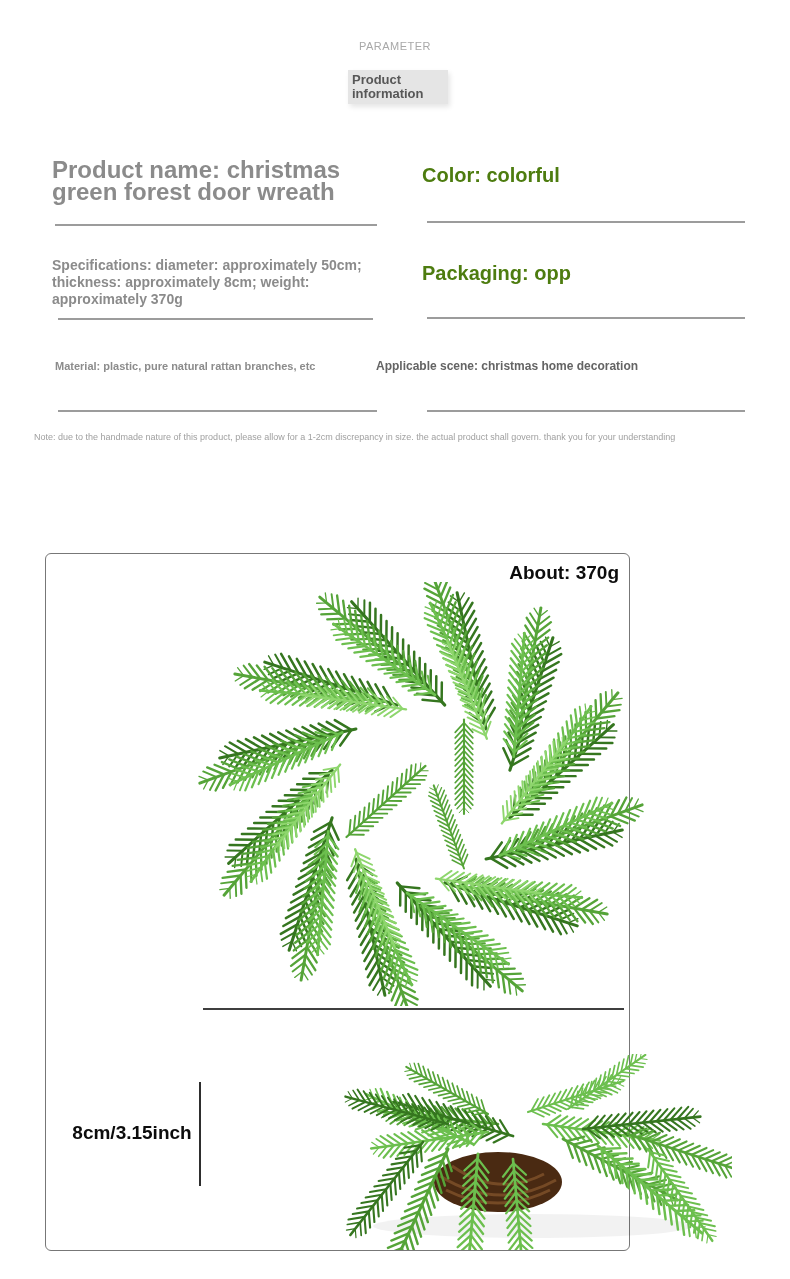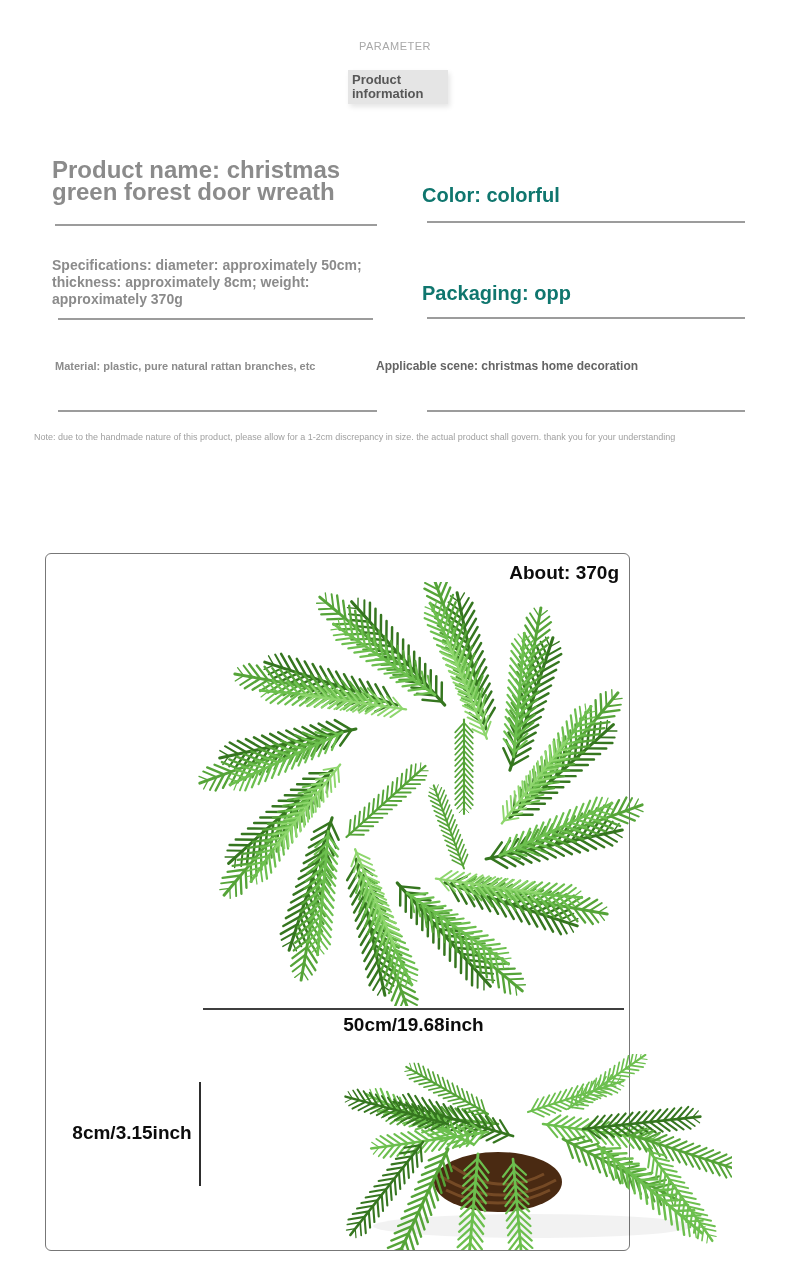--- a/index.html
+++ b/index.html
@@ -8,21 +8,21 @@
   .abs{position:absolute;}
 
   
   .eyebrow{top:40px;left:0;width:100%;text-align:center;font-size:11px;
            letter-spacing:.5px;color:#a8a8a8;}
   .info-card{left:348px;top:70px;width:92px;background:#e5e5e5;padding:3px 4px;
              box-shadow:2px 3px 5px rgba(0,0,0,.10);}
   .info-card .t{font-size:13px;font-weight:bold;color:#575757;line-height:14px;}
 
   
-  .big{font-weight:bold;font-size:20px;color:#0f766e;white-space:nowrap;margin-top:20px;}
+  .big{font-weight:bold;font-size:20px;color:#4d7c0f;white-space:nowrap;}
   .bigGray{font-weight:bold;font-size:24px;line-height:22px;color:#8b8b8b;}
   .pname{left:52px;top:159px;width:295px;}
   .color-v{left:422px;top:164px;}
   .pspec{left:52px;top:257px;width:316px;font-weight:bold;font-size:14px;
          line-height:17px;color:#8b8b8b;}
   .pack-v{left:422px;top:262px;}
   .mat{left:55px;top:360px;font-weight:bold;font-size:11px;color:#8c8c8c;white-space:nowrap;}
   .appl{left:376px;top:359px;font-weight:bold;font-size:12px;color:#646464;white-space:nowrap;}
   .uline{height:2px;background:#9c9c9c;}
   .l1{left:55px;top:224px;width:322px;} .r1{left:427px;top:221px;width:318px;}
@@ -156,21 +156,20 @@
     </g>
 
     <g class="g2">
       <use href="#br" transform="rotate(150 245 212) translate(331 212) rotate(168) scale(0.9)"></use>
       <use href="#br" transform="rotate(300 245 212) translate(331 212) rotate(150) scale(0.8)"></use>
       <use href="#br" transform="rotate(60 245 212) translate(331 212) rotate(190) scale(0.75)"></use>
     </g>
   </svg>
 
   <div class="abs dline"></div>
-  <div class="abs blk dlabel">50cm/19.68inch</div>
 
   <div class="abs tline"></div>
   <div class="abs blk tlabel">8cm/3.15inch</div>
 
   <svg class="abs side" width="404" height="196" viewBox="0 0 404 196" xmlns="http://www.w3.org/2000/svg">
     <ellipse cx="205" cy="172" rx="160" ry="12" fill="#000" opacity="0.05"></ellipse>
     <ellipse class="rattan" cx="170" cy="128" rx="64" ry="30"></ellipse>
     <path class="weave" d="M112 122q58 36 116 4"></path>
     <path class="weave" d="M118 136q52 26 104 0"></path>
     <path class="weave" d="M124 112q46 32 92 8"></path>

